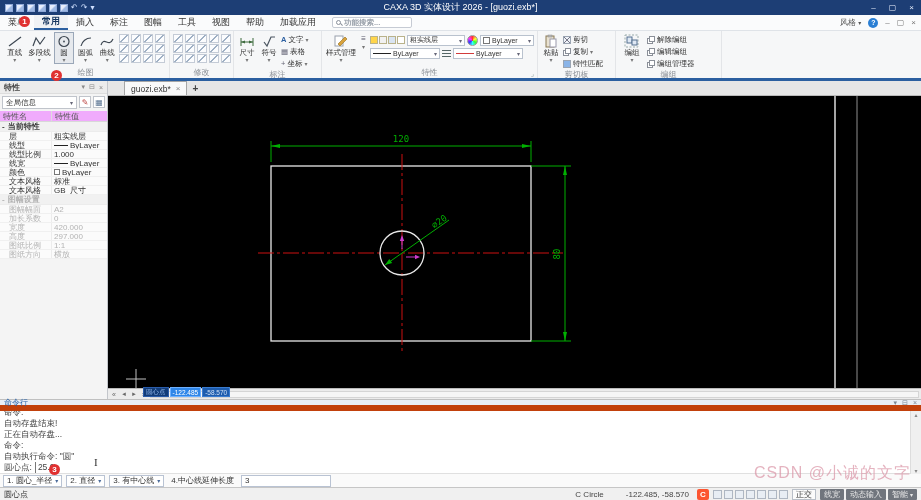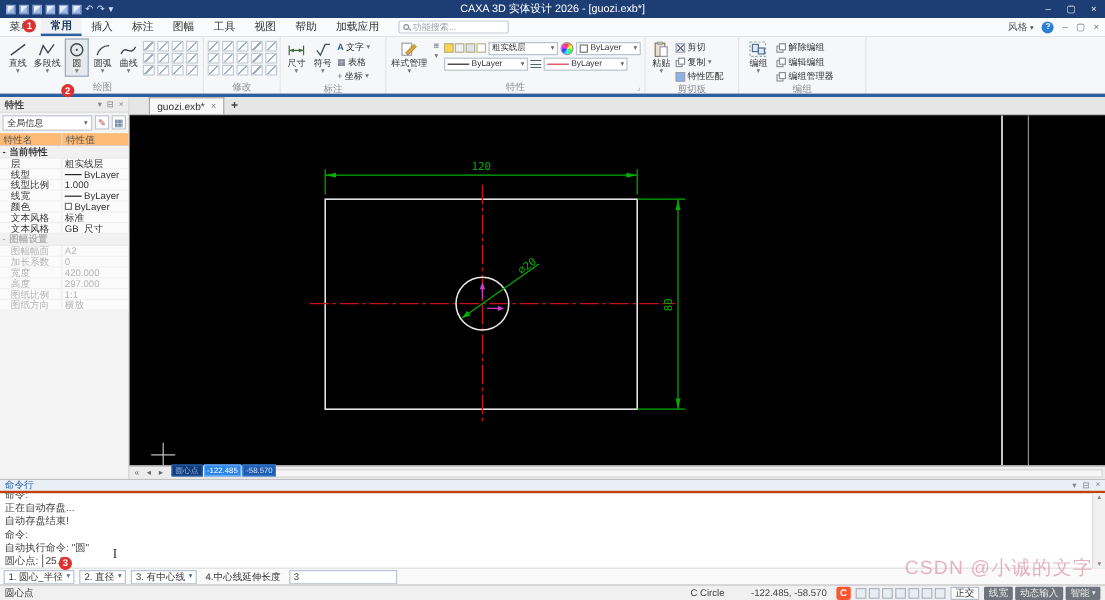--- a/index.html
+++ b/index.html
@@ -11,21 +11,21 @@
 .qico{width:8px;height:8px;border:1px solid #8fa9d8;background:linear-gradient(135deg,#e8eefc 40%,#9db8e4 60%);display:inline-block;}
 .qtxt{font-size:8px;color:#cfe0ff;line-height:8px;}
 #win-title{position:absolute;left:0;right:0;text-align:center;font-size:9px;color:#fff;}
 #titlebar .winctl{margin-left:auto;display:flex;z-index:2;}
 #titlebar .winctl span{width:19px;text-align:center;font-size:8px;color:#e8eefc;cursor:default;}
 
 
 #menurow{position:absolute;top:15px;left:0;width:921px;height:16px;background:#fafbfc;border-bottom:1px solid #dfe3e8;display:flex;align-items:stretch;font-size:9px;color:#333;}
 .menu-item{padding:0 8px;display:flex;align-items:center;}
 .menu-item.active{background:#f0f2f5;border-bottom:2px solid #2b5fa0;font-weight:bold;color:#16365f;}
-#searchbox{width:92px;height:11px;margin:2px 0 0 8px;border:1px solid #c6cbd4;border-radius:2px;background:#fff;display:flex;align-items:center;gap:3px;padding:0 3px;color:#9aa1ab;font-size:7.5px;}
+#searchbox{width:80px;height:11px;margin:2px 0 0 8px;border:1px solid #c6cbd4;border-radius:2px;background:#fff;display:flex;align-items:center;gap:3px;padding:0 3px;color:#9aa1ab;font-size:7.5px;font-weight:bold;}
 .magico{width:5px;height:5px;border:1px solid #8a919b;border-radius:50%;position:relative;flex:0 0 auto;}
 .magico::after{content:"";position:absolute;width:3px;height:1px;background:#8a919b;right:-3px;bottom:-1px;transform:rotate(45deg);}
 #menuright{margin-left:auto;display:flex;align-items:center;gap:7px;padding-right:5px;font-size:8px;color:#555;}
 #helpico{width:10px;height:10px;border-radius:50%;background:#2b7fd4;color:#fff;font-size:7px;display:flex;align-items:center;justify-content:center;font-weight:bold;}
 #menuright .mwc{color:#777;font-size:8px;}
 
 
 #ribbon{position:absolute;top:31px;left:0;width:921px;height:47px;background:#f6f7f8;display:flex;padding-left:2px;}
 .rgroup{display:flex;flex-direction:column;border-right:1px solid #e3e5e8;padding:1px 3px 0 3px;}
 .rbody{flex:1;display:flex;align-items:flex-start;gap:2px;}
@@ -63,21 +63,21 @@
 
 #propspanel{position:absolute;top:81px;left:0;width:108px;height:318px;background:#f4f4f4;border-right:1px solid #c3c6cb;font-size:8px;color:#333;}
 #prop-header{height:13px;display:flex;align-items:center;padding:0 4px;background:#ececec;border-bottom:1px solid #ddd;}
 #prop-header .hico{margin-left:4px;color:#888;font-size:7px;}
 #prop-header .ttl{font-weight:bold;color:#444;}
 #prop-header .sp{flex:1;}
 #scope-row{display:flex;gap:2px;margin:2px 2px;height:13px;}
 #scope-box{flex:1;border:1px solid #c0c4cb;background:#fff;display:flex;align-items:center;padding:0 3px;font-size:7.5px;}
 #scope-box .dcaret{margin-left:auto;font-size:6px;color:#667;}
 .scico{width:12px;height:12px;border:1px solid #c0c4cb;background:#fff;display:flex;align-items:center;justify-content:center;font-size:8px;}
-#prop-cols{display:flex;height:11px;border-bottom:1px solid #d8d8d8;color:#555;background:#fdba74;}
+#prop-cols{display:flex;height:11px;border-bottom:1px solid #d8d8d8;color:#555;background:#f0abfc;}
 #prop-cols span{padding-left:3px;}
 #prop-cols .c1{width:52px;border-right:1px solid #ddd;}
 #prop-rows{background:#fbfbfb;}
 .psec{height:10px;line-height:10px;font-weight:bold;color:#3a3a3a;background:#f1f1f1;border-bottom:1px solid #ececec;padding-left:2px;display:flex;gap:3px;}
 .prow{display:flex;height:9px;line-height:9px;border-bottom:1px solid #f0f0f0;}
 .prow .pn{width:52px;padding-left:9px;border-right:1px solid #ececec;overflow:hidden;white-space:nowrap;}
 .prow .pv{flex:1;padding-left:2px;display:flex;align-items:center;gap:2px;overflow:hidden;white-space:nowrap;}
 .prow .pv .lsamp{width:14px;}
 .prow .pv .csamp{width:6px;height:6px;}
 .dis{color:#b3b3b3;}
@@ -96,21 +96,21 @@
 #hstrip .track{flex:1;height:7px;background:#f6f6f6;border:1px solid #d5d5d5;}
 
 #coordboxes{position:absolute;left:143px;top:387px;display:flex;gap:1px;z-index:30;font-size:6.5px;}
 #coordboxes .cb{height:10px;display:flex;align-items:center;justify-content:center;padding:0 2px;}
 #cb-label{background:#123c78;color:#8fb4e8;border:1px solid #2a5caa;}
 #cb-x{background:#2f86e8;color:#fff;border:1px solid #6db0ff;}
 #cb-y{background:#1d5cae;color:#cfe0f5;border:1px solid #3a7cd0;}
 
 
 #cmdpanel{position:absolute;top:399px;left:0;width:921px;height:88px;background:#fff;border-top:1px solid #c0c0c0;}
-#cmd-header{height:11px;background:#e9eff7;color:#2560a8;font-size:8px;display:flex;align-items:center;padding:0 4px;border-bottom:2px solid #c2410c;}
+#cmd-header{height:11px;background:#e9eff7;color:#2560a8;font-size:8px;display:flex;align-items:center;padding:0 4px;border-bottom:6px solid #c2410c;}
 #cmd-header .sp{flex:1;}
 #cmd-header .hico{color:#7b8794;margin-left:5px;font-size:7px;}
 #cmd-log{position:relative;height:62px;overflow:hidden;padding:0 4px;font-size:8.5px;color:#444;}
 .logline{height:11px;line-height:11px;white-space:pre;}
 .logline:first-child{margin-top:-4px;}
 #promptline{height:11px;line-height:11px;display:flex;align-items:center;}
 #promptval{border-left:1px solid #777;padding-left:2px;margin-left:3px;}
 #cmd-vscroll{position:absolute;right:0;top:11px;width:11px;height:63px;background:#f0f0f0;border-left:1px solid #ddd;display:flex;flex-direction:column;justify-content:space-between;align-items:center;font-size:6px;color:#888;}
 #cmd-options{height:14px;border-top:1px solid #e0e0e0;background:#fafafa;display:flex;align-items:center;gap:4px;padding:0 3px;font-size:8px;color:#333;}
 .opt{border:1px solid #b9c3d3;background:#fff;height:12px;display:flex;align-items:center;gap:3px;padding:0 3px;white-space:nowrap;}
@@ -642,22 +642,22 @@
   <div id="cmd-header">
     <span>命令行</span>
     <span class="sp"></span>
     <span class="hico">▾</span>
     <span class="hico">⊟</span>
     <span class="hico">×</span>
   </div>
   <div id="cmd-log">
     <div id="cmd-log-lines">
         <div class="logline">命令:</div>
+        <div class="logline">自动存盘结束!</div>
         <div class="logline">正在自动存盘...</div>
-        <div class="logline">自动存盘结束!</div>
         <div class="logline">命令:</div>
         <div class="logline">自动执行命令: "圆"</div>
       </div>
     <div id="promptline">
       <span>圆心点:</span>
       <span id="promptval">25.0</span>
     </div>
   </div>
   <div id="cmd-vscroll">
     <span>▴</span>

